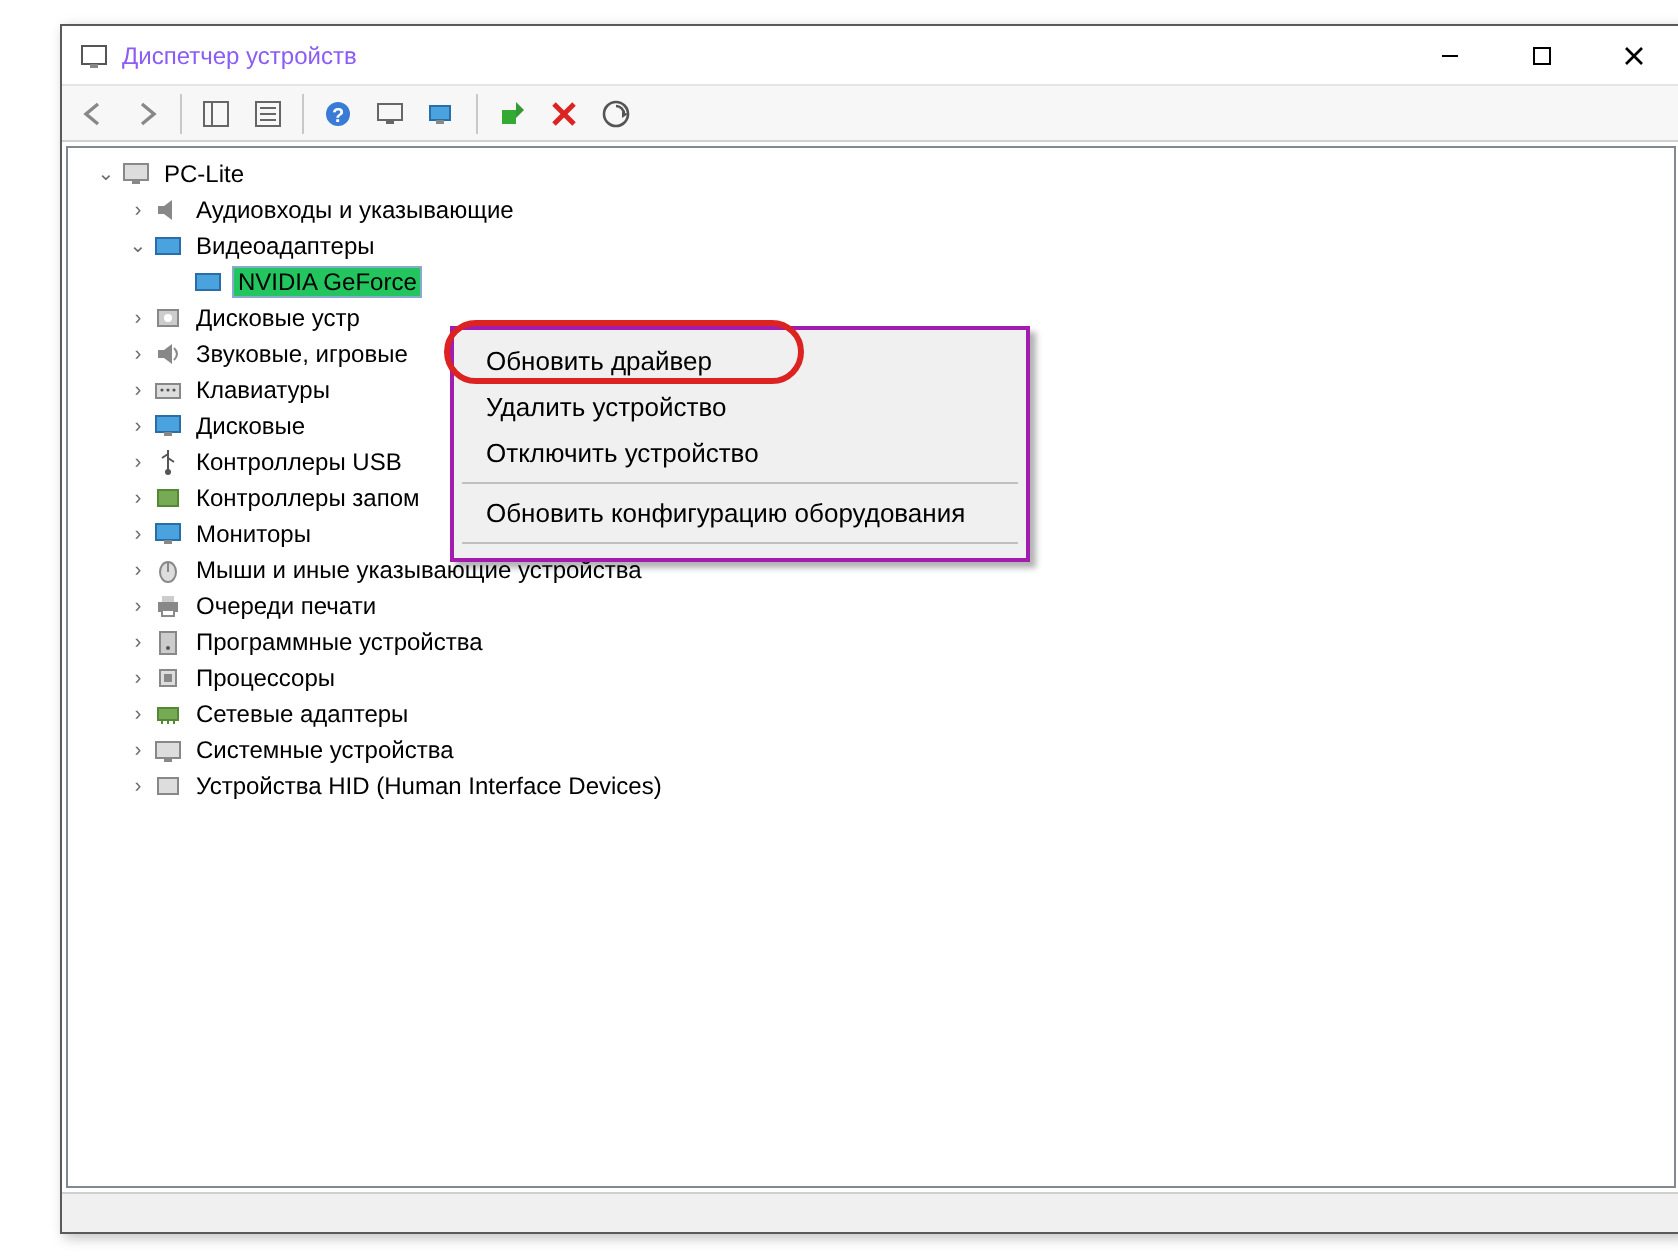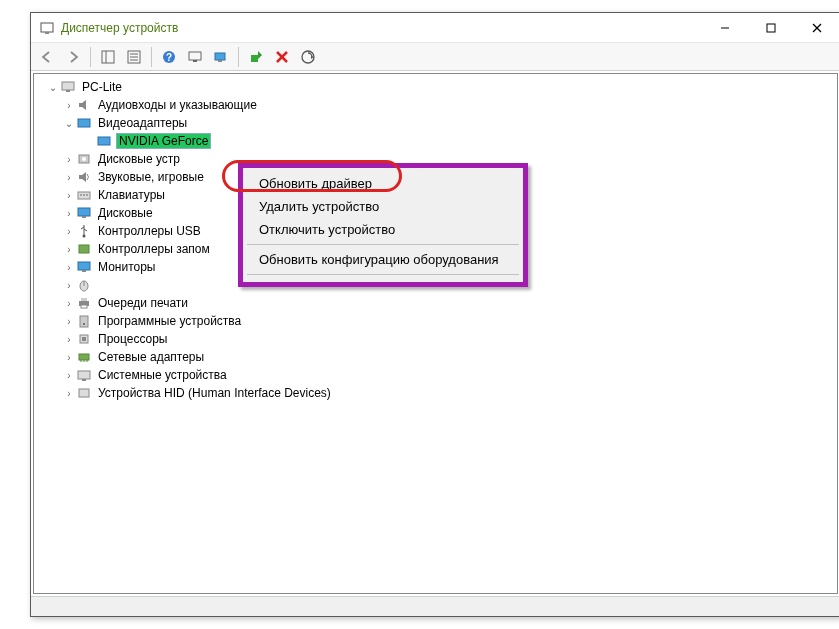--- a/index.html
+++ b/index.html
@@ -1,39 +1,39 @@
 <!DOCTYPE html>
 <html><head>
 <meta charset="utf-8">
 <style>
 * { box-sizing: border-box; margin: 0; padding: 0; font-family: "Segoe UI", Tahoma, sans-serif; }
 body { background: #fff; width: 839px; height: 629px; overflow: hidden; position: relative; }
 .window { width: 811px; height: 605px; margin: 12px 0 0 30px; border: 1px solid #5a5a5a; background: #fff; display: flex; flex-direction: column; box-shadow: 2px 2px 6px rgba(0,0,0,.25); }
 .titlebar { background: #fff; height: 30px; display: flex; align-items: center; padding: 0 0 0 8px; border-bottom: 1px solid #e5e5e5; }
 .titlebar .ticon { width: 16px; height: 16px; margin-right: 6px; display:inline-flex; align-items:center; justify-content:center; }
-.titlebar .title { font-size: 12px; color: #4d7c0f; flex: 1; }
+.titlebar .title { font-size: 12px; color: #8b5cf6; flex: 1; }
 .titlebar .ctrls { display: flex; }
 .titlebar .ctrl { width: 46px; height: 30px; display: flex; align-items: center; justify-content: center; font-size: 13px; color: #000; }
 .menubar { height: 22px; display: flex; align-items: center; padding: 0 6px; font-size: 12px; color: #000; border-bottom: 1px solid #e5e5e5; }
 .menubar .mitem { padding: 2px 8px; cursor: default; }
 .toolbar { height: 28px; display: flex; align-items: center; padding: 0 4px; border-bottom: 1px solid #d0d0d0; gap: 2px; background: #f7f7f7; }
 .toolbar .tbtn { width: 24px; height: 24px; display: flex; align-items: center; justify-content: center; border: 1px solid transparent; }
 .toolbar .sep { width: 1px; height: 20px; background: #c8c8c8; margin: 0 3px; }
 .content { flex: 1; display: flex; flex-direction: column; }
 .tree { flex: 1; padding: 4px 0 0 4px; overflow: auto; border: 1px solid #828790; margin: 2px; background:#fff; position: relative; }
 .row { display: flex; align-items: center; height: 18px; font-size: 12px; color: #000; white-space: nowrap; }
 .row .exp { width: 14px; display: flex; align-items: center; justify-content: center; color: #6b6b6b; font-size: 10px; cursor: default; }
 .row .exp.blank { visibility: hidden; }
 .row .icon { width: 16px; height: 16px; margin-right: 4px; display: inline-flex; align-items:center; justify-content:center; }
 .row.selected .lbl { background: #22c55e; border:1px solid #8ac; padding:0 2px; }
 .row .lbl { padding: 0 2px; }
 .indent1 { padding-left: 8px; }
 .indent2 { padding-left: 24px; }
 .indent3 { padding-left: 44px; }
-.ctxmenu { position: absolute; left: 238px; top: 163px; width: 290px; background: #f0f0f0; border: 5px solid #a21caf; box-shadow: 3px 3px 3px rgba(0,0,0,.3); padding: 4px 2px; font-size: 13px; z-index: 10; }
+.ctxmenu { position: absolute; left: 225px; top: 163px; width: 290px; background: #f0f0f0; border: 2px solid #a21caf; box-shadow: 3px 3px 3px rgba(0,0,0,.3); padding: 4px 2px; font-size: 13px; z-index: 10; }
 .ctxmenu .citem { padding: 4px 14px; cursor: default; }
 .ctxmenu .csep { height: 1px; background: #c0c0c0; margin: 3px 2px; }
 .ctxmenu .citem.bold { font-weight: 600; }
 .highlight { position: absolute; border: 3px solid #d22; border-radius: 18px; pointer-events: none; z-index: 20; }
 .status { height: 20px; border-top: 1px solid #d0d0d0; background:#f0f0f0; }
 svg { display:block; }
 </style>
 </head>
 <body>
 
@@ -258,20 +258,21 @@
       </div>
 
       <div class="row indent2">
         <span class="exp">›</span>
         <span class="icon">
             <svg width="14" height="14">
               <ellipse cx="7" cy="8" rx="4" ry="5" fill="#ddd" stroke="#888"></ellipse>
               <line x1="7" y1="3" x2="7" y2="8" stroke="#888"></line>
             </svg>
           </span>
+        <span class="lbl">Мыши и иные указывающие устройства</span>
       </div>
 
       <div class="row indent2">
         <span class="exp">›</span>
         <span class="icon">
             <svg width="14" height="14">
               <rect x="2" y="5" width="10" height="5" fill="#888"></rect>
               <rect x="4" y="2" width="6" height="3" fill="#ccc"></rect>
               <rect x="4" y="9" width="6" height="3" fill="#fff" stroke="#888"></rect>
             </svg>

